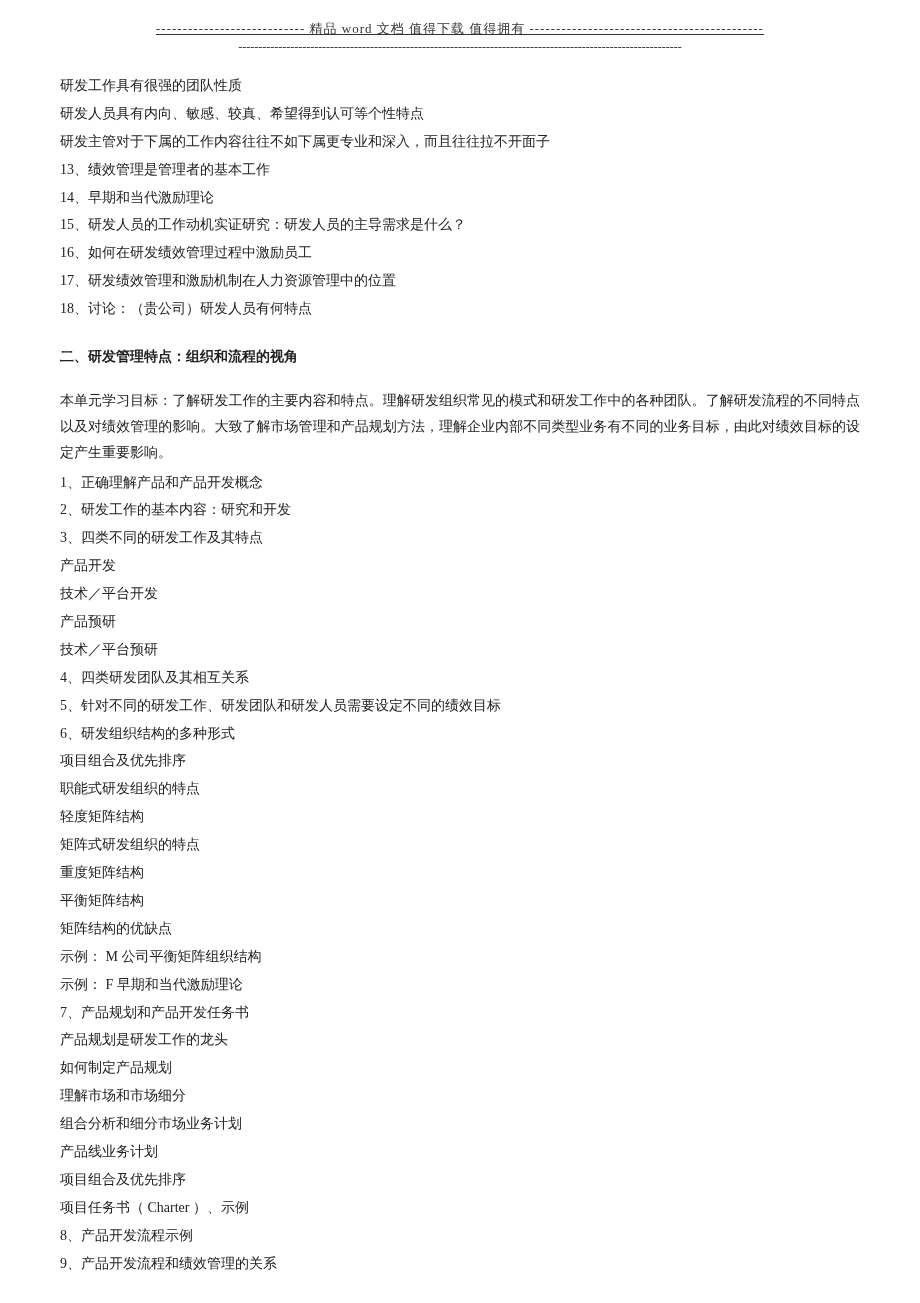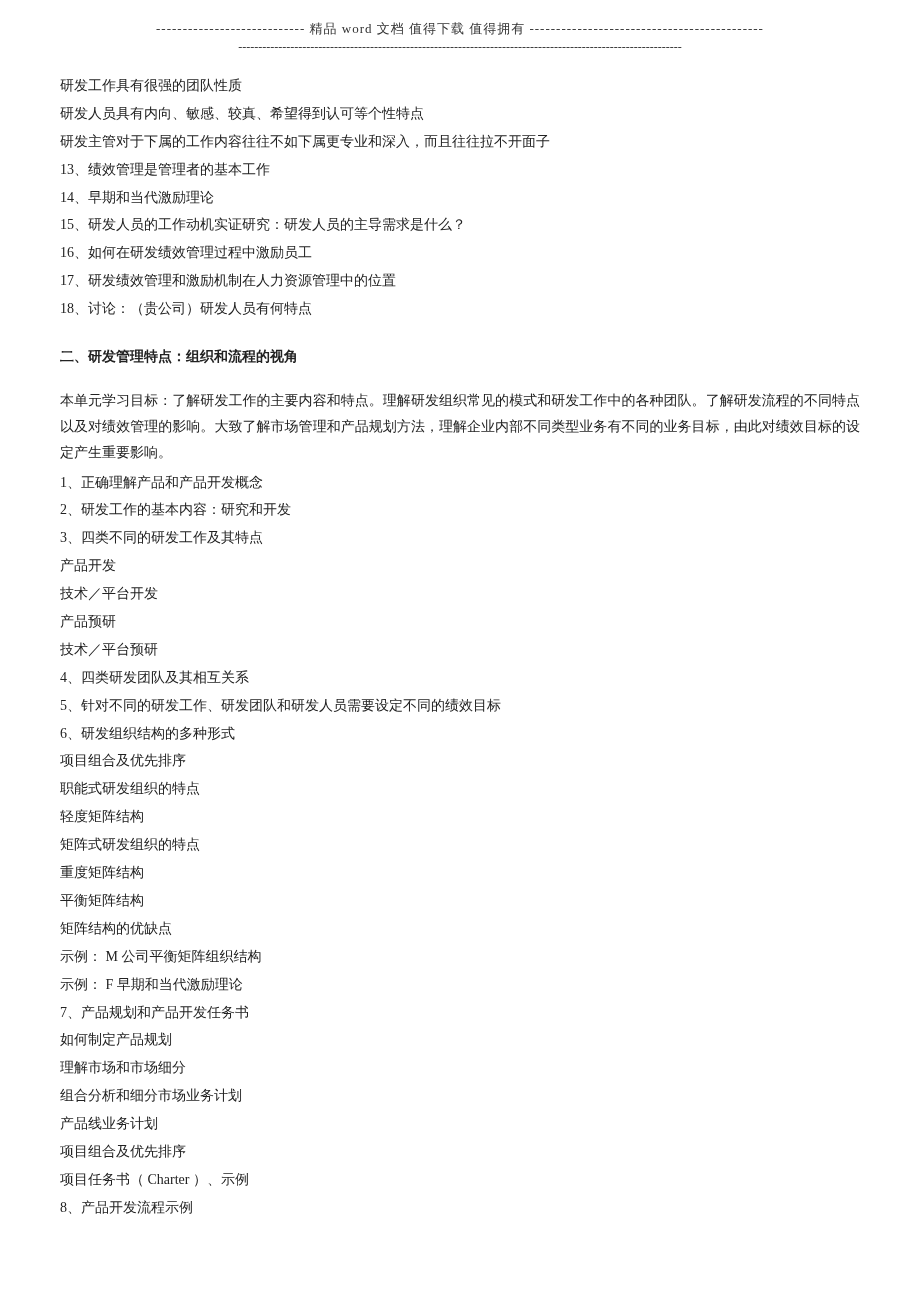--- a/index.html
+++ b/index.html
@@ -17,20 +17,21 @@
     }
     .page-container {
       padding: 20px 60px 40px 60px;
     }
     .header-top {
       text-align: center;
       font-size: 13px;
       color: #333;
       margin-bottom: 2px;
       letter-spacing: 1px;
+      text-decoration: underline;
     }
     .header-divider {
       text-align: center;
       font-size: 12px;
       color: #333;
       margin-bottom: 18px;
       letter-spacing: 0px;
     }
     .content-line {
       line-height: 1.85;
@@ -88,22 +89,24 @@
       <div class="content-line">项目组合及优先排序</div>
       <div class="content-line">职能式研发组织的特点</div>
       <div class="content-line">轻度矩阵结构</div>
       <div class="content-line">矩阵式研发组织的特点</div>
       <div class="content-line">重度矩阵结构</div>
       <div class="content-line">平衡矩阵结构</div>
       <div class="content-line">矩阵结构的优缺点</div>
       <div class="content-line">示例：  M 公司平衡矩阵组织结构</div>
       <div class="content-line">示例：  F 早期和当代激励理论</div>
       <div class="content-line">7、产品规划和产品开发任务书</div>
+      <div class="content-line">产品规划是研发工作的龙头</div>
       <div class="content-line">如何制定产品规划</div>
       <div class="content-line">理解市场和市场细分</div>
       <div class="content-line">组合分析和细分市场业务计划</div>
       <div class="content-line">产品线业务计划</div>
       <div class="content-line">项目组合及优先排序</div>
       <div class="content-line">项目任务书（ Charter ）、示例</div>
       <div class="content-line">8、产品开发流程示例</div>
+      <div class="content-line">9、产品开发流程和绩效管理的关系</div>
     </div>
 
 </div>
 
 </body></html>

